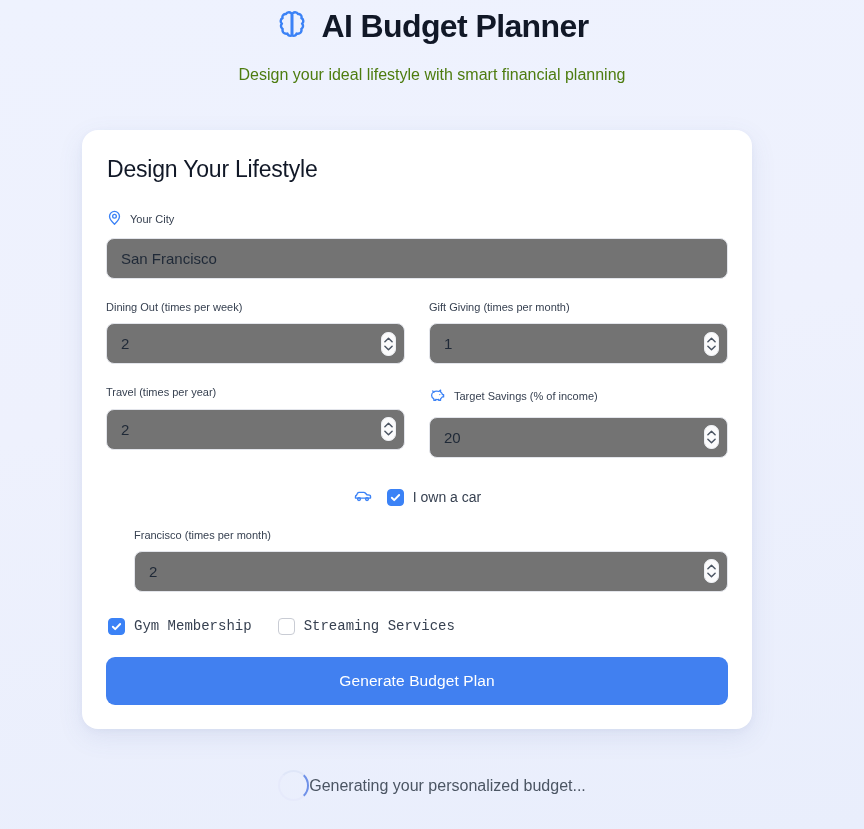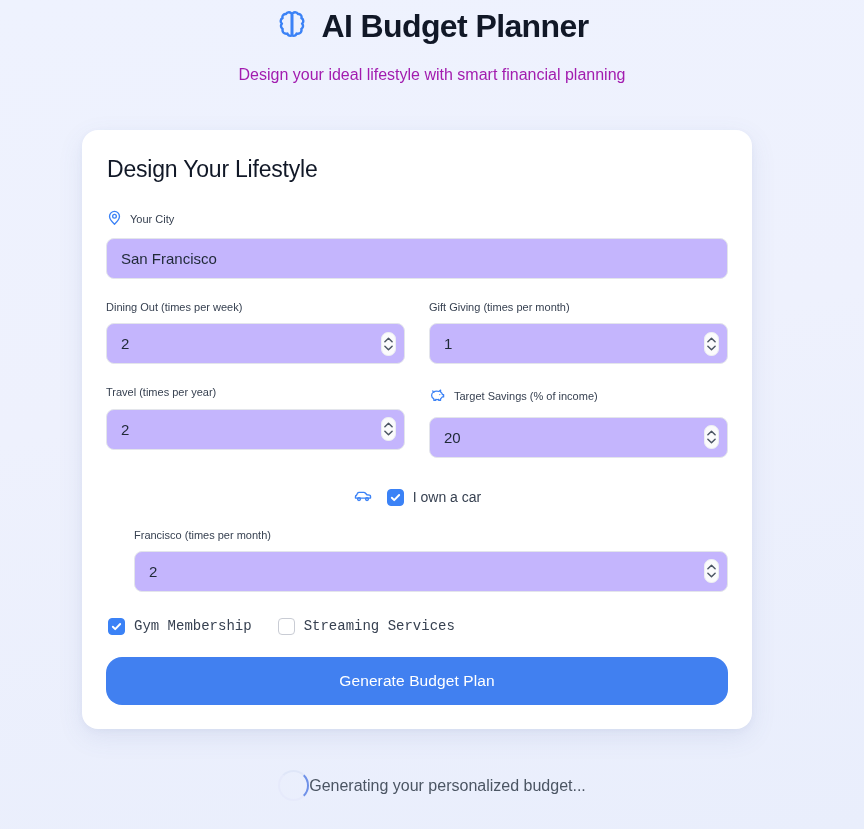--- a/index.html
+++ b/index.html
@@ -42,21 +42,21 @@
     font-size: 32px;
     font-weight: bold;
     letter-spacing: -0.6px;
     color: #111827;
     line-height: 1;
     margin: 0;
   }
   .subtitle {
     margin: 14px 0 0 0;
     font-size: 16px;
-    color: #a21caf;
+    color: #4d7c0f;
     font-weight: normal;
   }
 
   
   .card {
     position: absolute;
     left: 82px;
     top: 130px;
     width: 670px;
     background: #ffffff;
@@ -82,21 +82,21 @@
     margin-bottom: 9px;
     line-height: 1.2;
   }
   .field-label .lbl-text { display: inline-block; }
 
   .text-input, .num-input {
     width: 100%;
     height: 41px;
     border: 1px solid #e3e5eb;
     border-radius: 8px;
-    background: #c4b5fd;
+    background: #737373;
     font-family: "Liberation Sans", sans-serif;
     font-size: 15px;
     color: #1f2937;
     padding: 0 14px;
     outline: none;
   }
   .text-input::placeholder { color: #9ca3af; }
 
   .input-wrap { position: relative; }
   .spinner-arrows {
@@ -170,21 +170,21 @@
     font-family: Liberation Mono, monospace;
   }
 
   .generate-btn {
     display: block;
     width: 100%;
     height: 48px;
     margin-top: 22px;
     background: #4180f0;
     border: none;
-    border-radius: 16px;
+    border-radius: 9px;
     color: #ffffff;
     font-size: 15.5px;
     font-family: "Liberation Sans", sans-serif;
     cursor: pointer;
     letter-spacing: 0.1px;
   }
 
   
   .loading {
     position: absolute;

